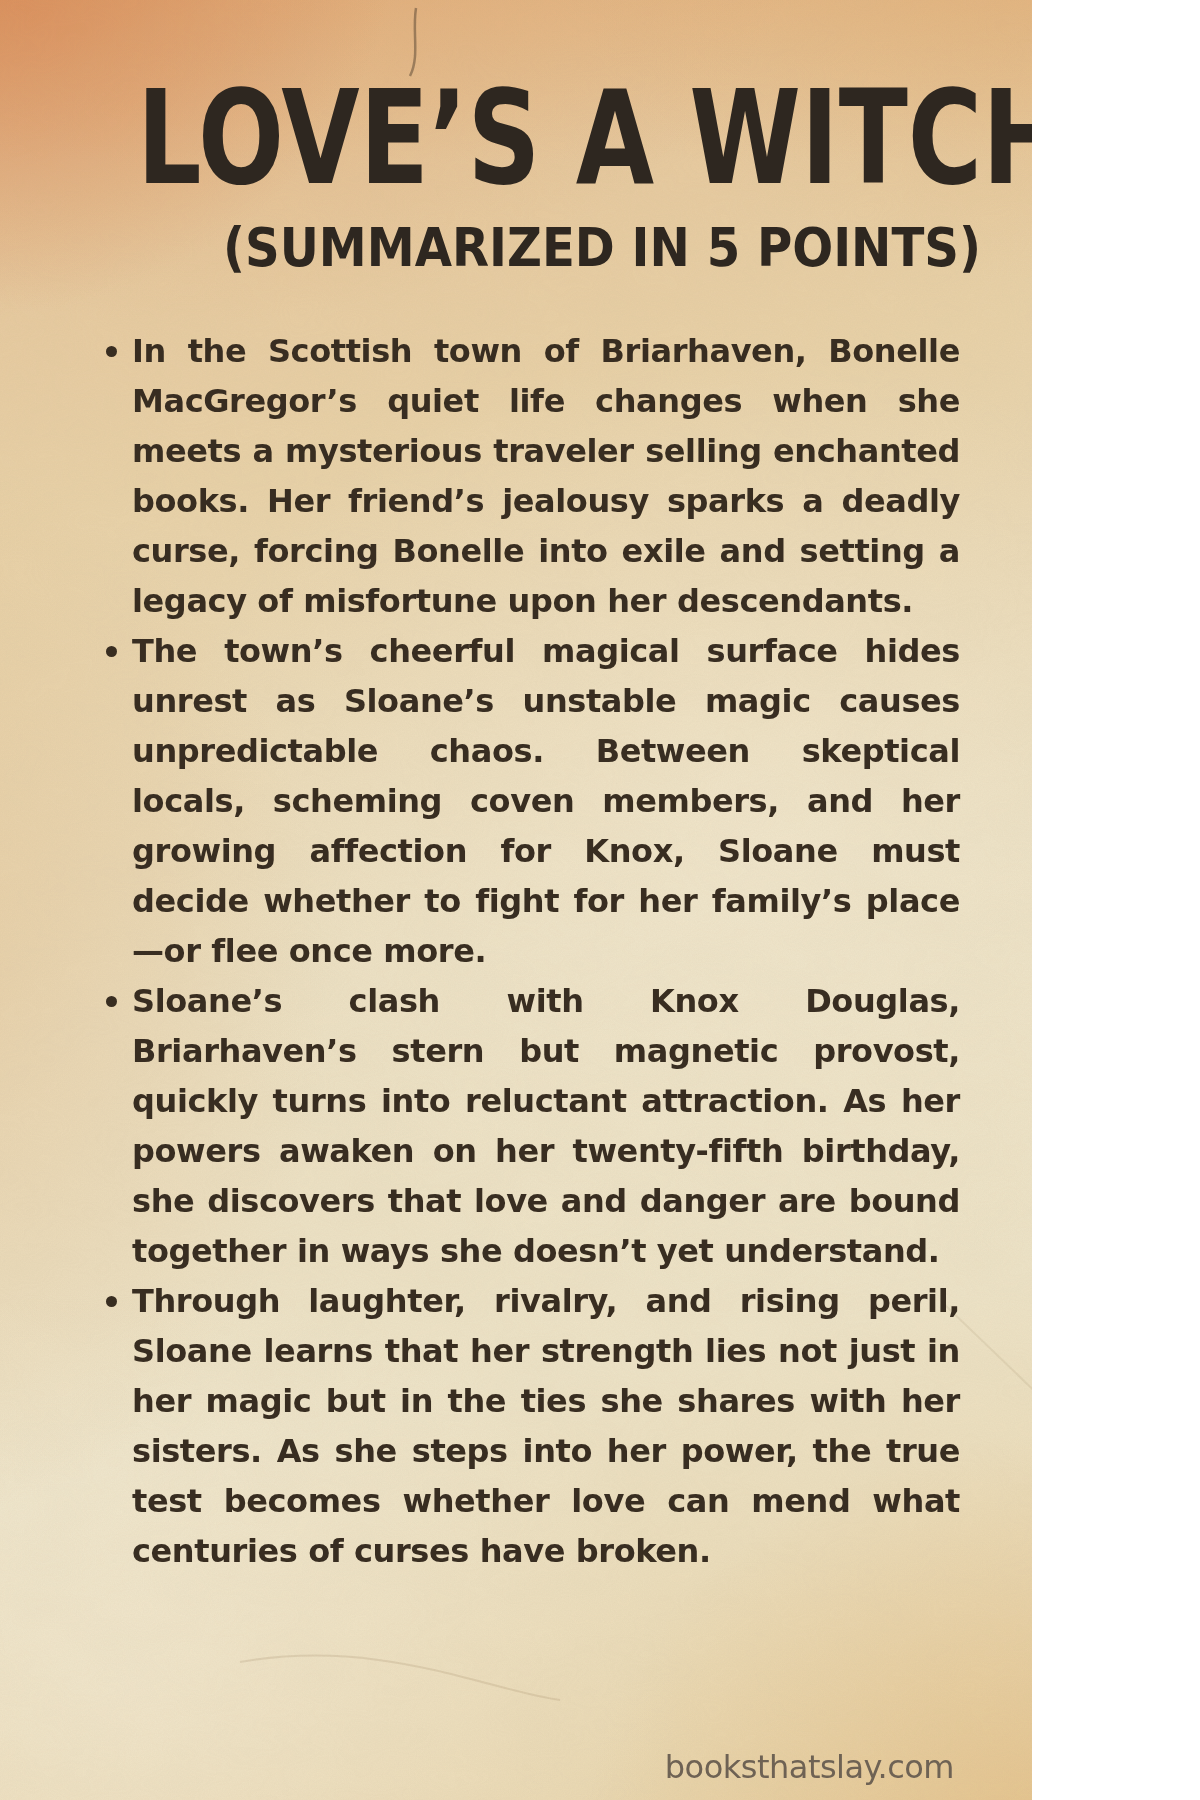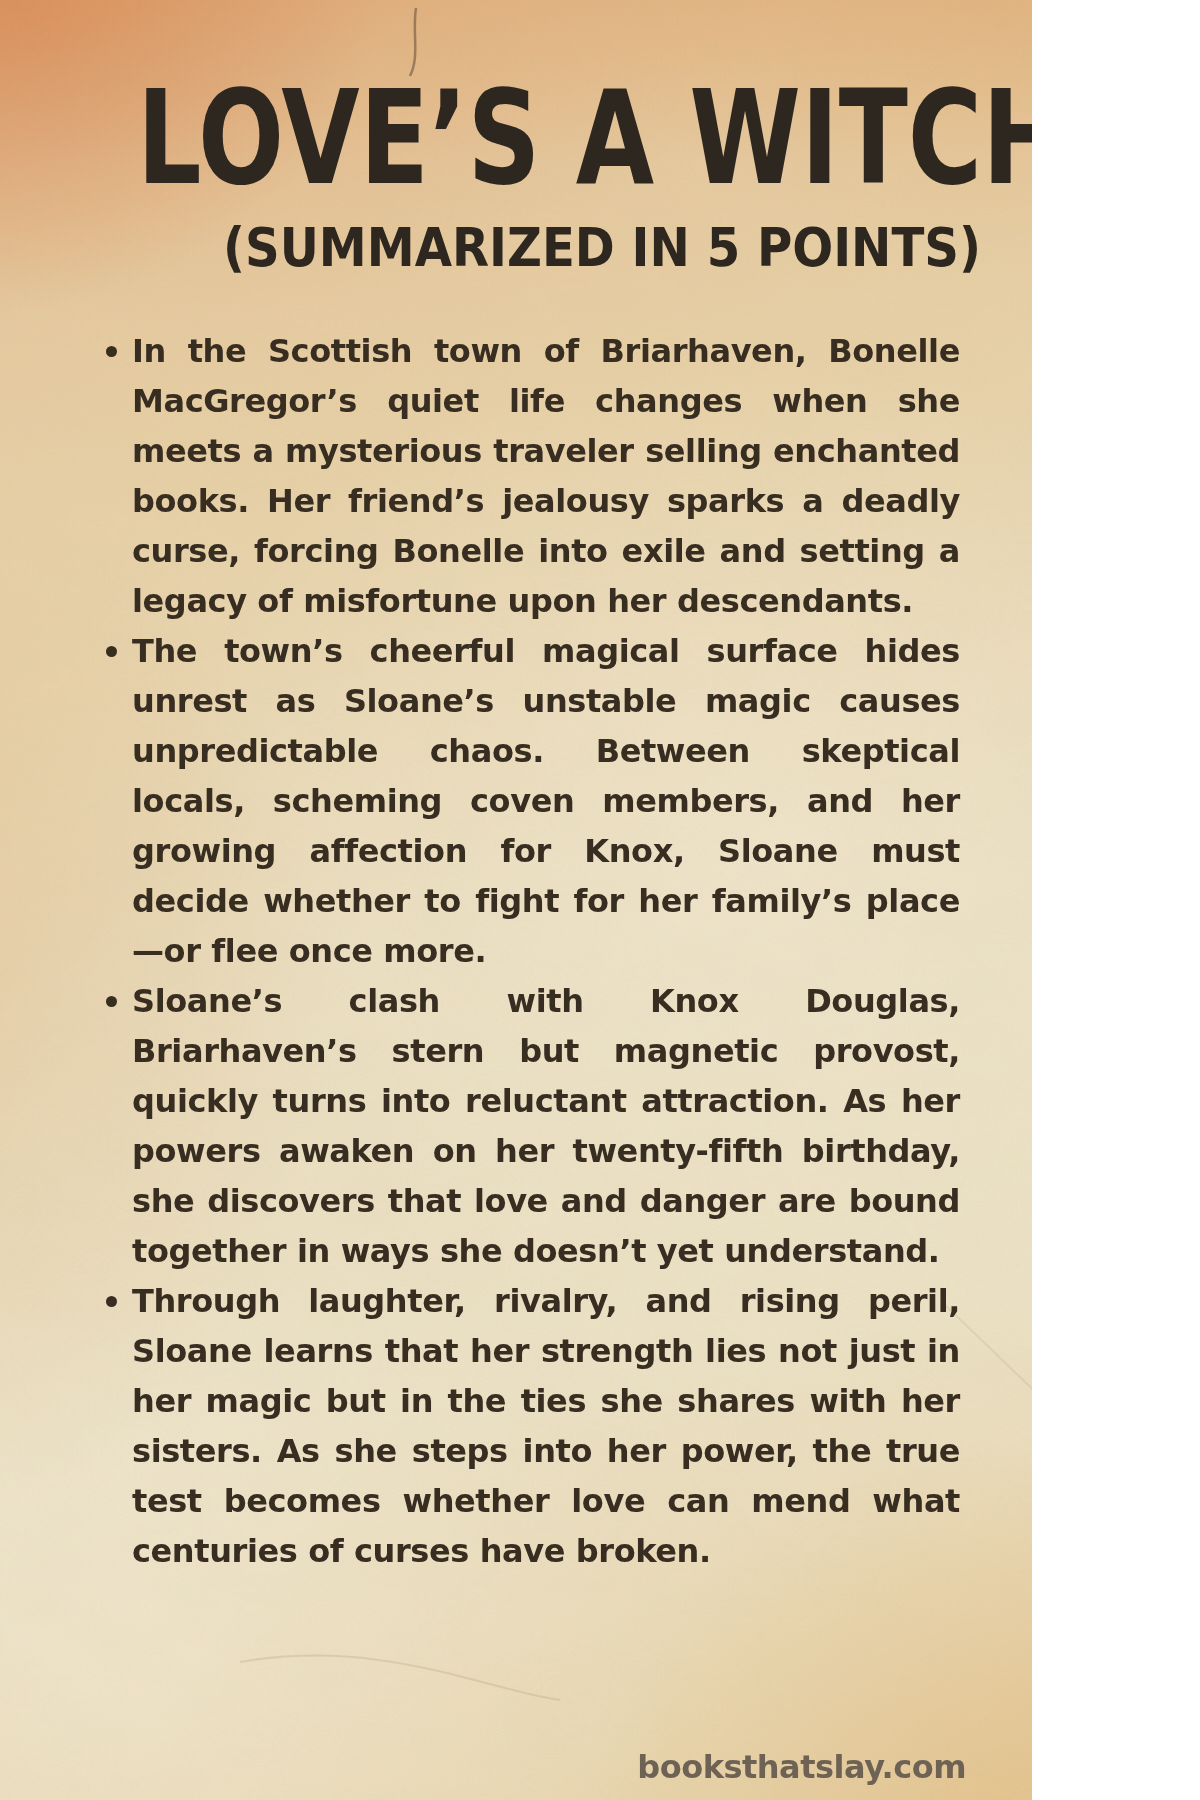--- a/index.html
+++ b/index.html
@@ -46,23 +46,23 @@
   }
   .dot{
     position:absolute;
     left:2px;top:20px;
     width:11px;height:11px;
     border-radius:50%;
     background:#382d21;
   }
   .watermark{
     position:absolute;
-    right:66px;bottom:14px;
+    right:78px;bottom:14px;
     font-size:32px;
-    font-weight:bold;
+    font-weight:normal;
     color:#6e6254;
     letter-spacing:-0.5px;
   }
 </style>
 </head>
 <body>
 
 <div class="page">
 
   <svg class="texture" width="1200" height="1800" aria-hidden="true">

